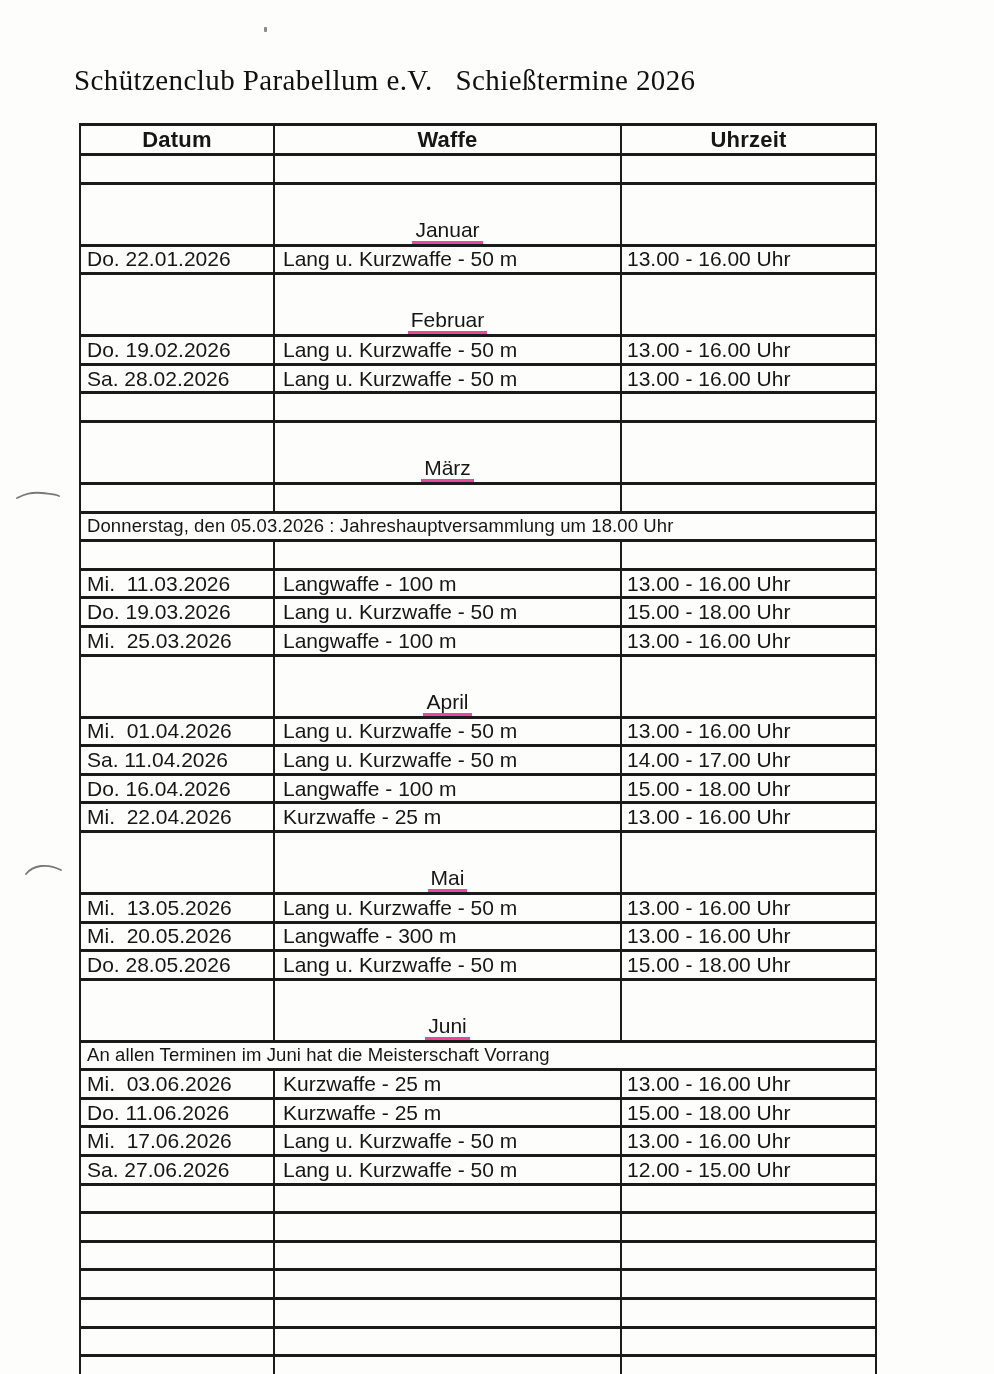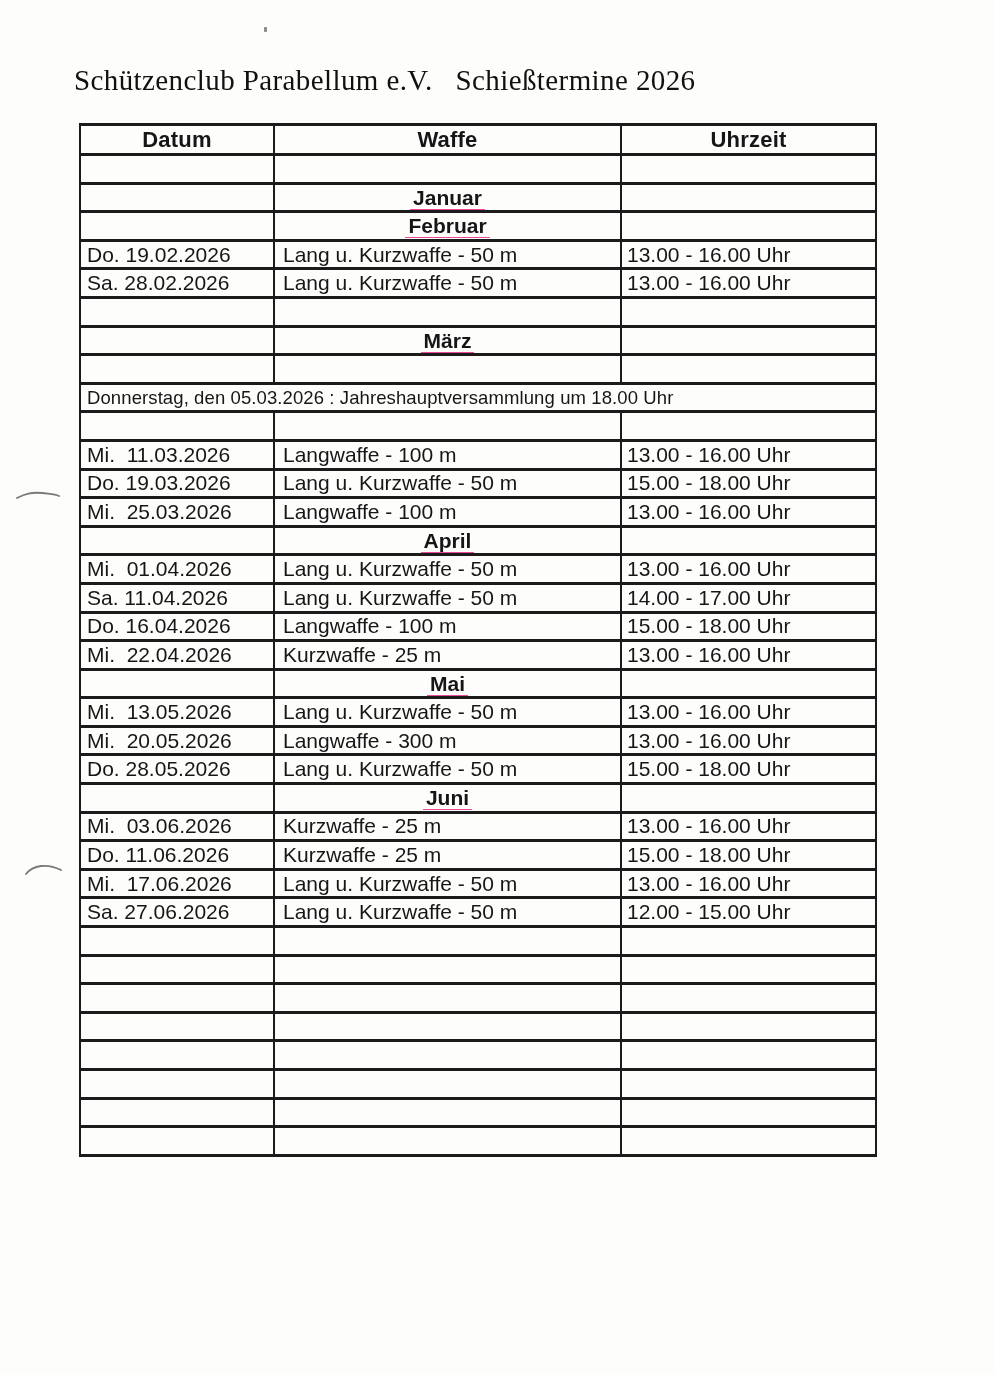--- a/index.html
+++ b/index.html
@@ -49,24 +49,25 @@
   th {
     font-size: 22px; font-weight: 700;
     text-align: center; letter-spacing: 0.2px;
   }
   td.c-datum   { font-size: 21px; padding-left: 6px;  white-space: pre; }
   td.c-waffe   { font-size: 21px; padding-left: 8px;  white-space: pre; }
   td.c-uhrzeit { font-size: 21px; padding-left: 5px;  white-space: pre; }
   tr.row-month td.c-waffe { text-align: center; padding-left: 0; }
   .month-label {
     display: inline-block;
-    font-weight: 700; font-size: 21px;
+    font-weight: 400; font-size: 21px;
     line-height: 1.0;
-    border-bottom: 1px solid #ec4899;
+    border-bottom: 3px solid #ec4899;
     padding: 2px 3px 1px 3px;
+    margin-top: 32px;
   }
   td.note-cell {
     font-weight: 400;
     font-size: 18.5px;
     padding-left: 6px;
     white-space: pre;
     letter-spacing: 0.1px;
   }
   .pen-mark { position: absolute; }
   .pen-mark-1 { left: 15px; top: 486px; }
@@ -110,20 +111,25 @@
         <tr class="row row-empty">
           <td class="c-datum"></td>
           <td class="c-waffe"></td>
           <td class="c-uhrzeit"></td>
         </tr>
         <tr class="row row-month">
           <td class="c-datum"></td>
           <td class="c-waffe"><span class="month-label">Januar</span></td>
           <td class="c-uhrzeit"></td>
         </tr>
+        <tr class="row row-event">
+          <td class="c-datum">Do. 22.01.2026</td>
+          <td class="c-waffe">Lang u. Kurzwaffe - 50 m</td>
+          <td class="c-uhrzeit">13.00 - 16.00 Uhr</td>
+        </tr>
         <tr class="row row-month">
           <td class="c-datum"></td>
           <td class="c-waffe"><span class="month-label">Februar</span></td>
           <td class="c-uhrzeit"></td>
         </tr>
         <tr class="row row-event">
           <td class="c-datum">Do. 19.02.2026</td>
           <td class="c-waffe">Lang u. Kurzwaffe - 50 m</td>
           <td class="c-uhrzeit">13.00 - 16.00 Uhr</td>
         </tr>
@@ -213,20 +219,23 @@
         <tr class="row row-event">
           <td class="c-datum">Do. 28.05.2026</td>
           <td class="c-waffe">Lang u. Kurzwaffe - 50 m</td>
           <td class="c-uhrzeit">15.00 - 18.00 Uhr</td>
         </tr>
         <tr class="row row-month">
           <td class="c-datum"></td>
           <td class="c-waffe"><span class="month-label">Juni</span></td>
           <td class="c-uhrzeit"></td>
         </tr>
+        <tr class="row row-note_full">
+          <td class="note-cell" colspan="3">An allen Terminen im Juni hat die Meisterschaft Vorrang</td>
+        </tr>
         <tr class="row row-event">
           <td class="c-datum">Mi.  03.06.2026</td>
           <td class="c-waffe">Kurzwaffe - 25 m</td>
           <td class="c-uhrzeit">13.00 - 16.00 Uhr</td>
         </tr>
         <tr class="row row-event">
           <td class="c-datum">Do. 11.06.2026</td>
           <td class="c-waffe">Kurzwaffe - 25 m</td>
           <td class="c-uhrzeit">15.00 - 18.00 Uhr</td>
         </tr>

